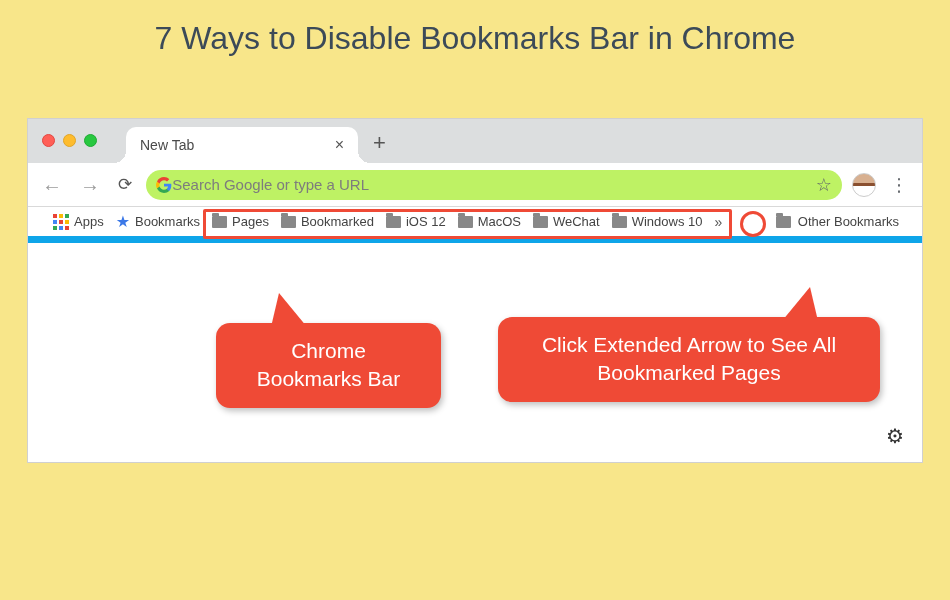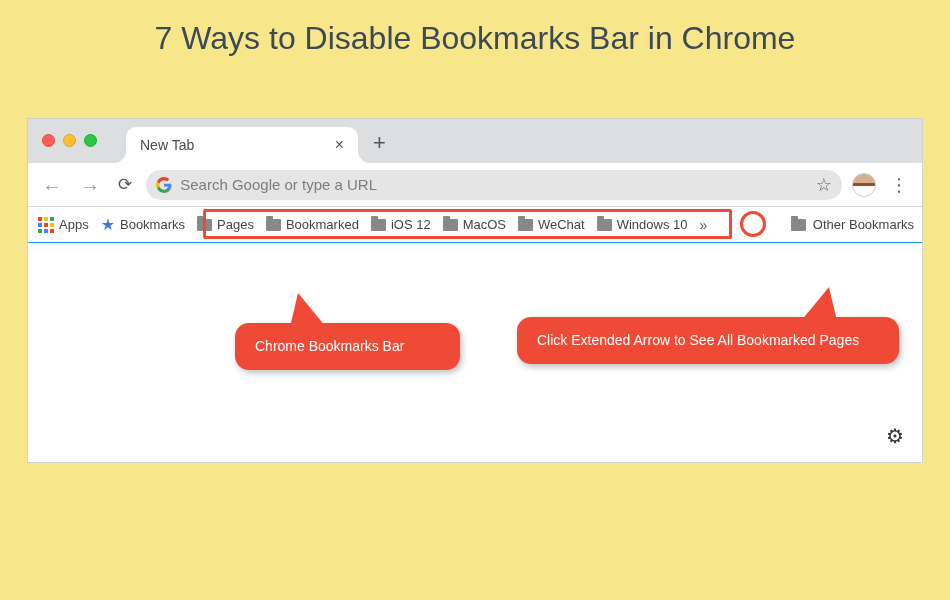--- a/index.html
+++ b/index.html
@@ -95,47 +95,46 @@
     display: flex;
     align-items: center;
     padding: 0 10px;
     gap: 10px;
   }
   .navarrow { font-size: 20px; color: #9a9a9a; padding: 0 4px; }
   .reload { font-size: 17px; color: #555; padding: 0 4px;}
   .omnibox {
     flex: 1;
     height: 30px;
-    background: #e5e5e5;
+    background: #bef264;
     border-radius: 15px;
     display: flex;
     align-items: center;
     padding: 0 10px;
-    gap: 8px;
   }
   .g-icon {
     width:16px;height:16px;
     display:inline-flex;
   }
   .omnibox .ph { color: #7d7d7d; font-size: 15px; }
   .star { margin-left:auto; color:#5f6368; font-size:18px;}
   .avatar {
     width: 24px; height:24px; border-radius:50%;
     background: linear-gradient(#d8b090 40%, #8a5030 40% 55%, #fff 55%);
     border:1px solid #ccc;
   }
   .kebab { font-size:18px; color:#5f6368; padding:0 4px;}
   
   .bmbar {
     height: 36px;
     background: #fff;
-    border-bottom: 1px solid #0ea5e9;
+    border-bottom: 7px solid #0ea5e9;
     display:flex;
     align-items:center;
-    padding: 0 8px;
+    padding: 0 23px;
     gap: 8px;
     font-size: 13px;
     color: #444;
     position: relative;
   }
   .apps-icon {
     width:16px;height:16px;
     display:grid;
     grid-template-columns:repeat(3,4px);
     grid-template-rows:repeat(3,4px);
@@ -185,25 +184,24 @@
   .overflow { font-size:14px; color:#555; padding: 0 2px;}
   .other { display:flex; align-items:center; gap:7px; margin-left:auto;}
   
   .content { flex:1; position:relative; background:#fff;}
   .callout {
     position:absolute;
     background:#ef4a36;
     color:#fff;
     border-radius:14px;
     padding: 14px 20px;
-    font-size: 14px;
-    text-align:left;
+    font-size: 21px;
+    text-align:center;
     line-height:1.35;
     box-shadow: 2px 3px 6px rgba(0,0,0,0.25);
-    margin-left: 19px;
   }
   .callout .tail {
     position:absolute;
     width:0;height:0;
   }
   .c1 { left: 188px; top: 80px; width: 225px;}
   .c1 .tail {
     top:-30px; left: 55px;
     border-left: 8px solid transparent;
     border-right: 28px solid transparent;

